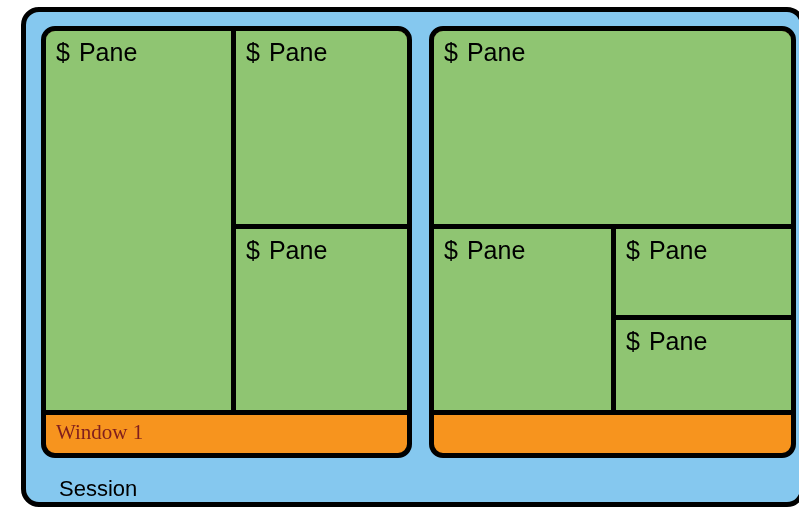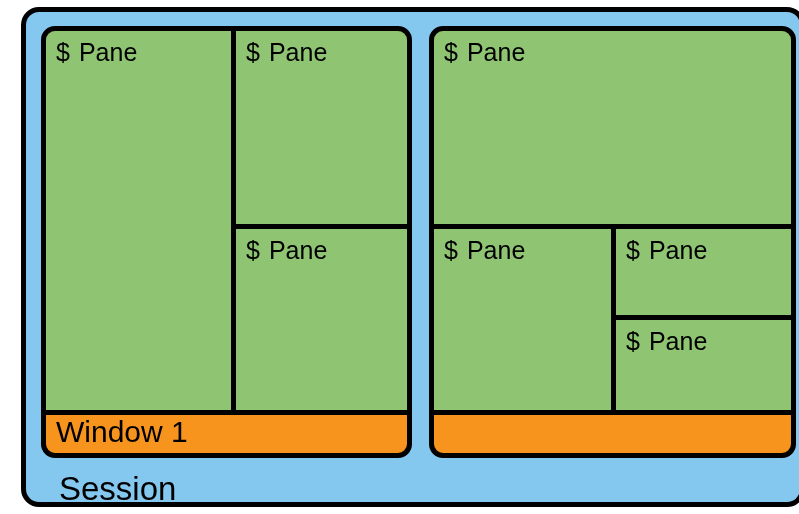--- a/index.html
+++ b/index.html
@@ -33,21 +33,21 @@
     background: #85c8ef;
     border: 5px solid #000000;
     border-radius: 18px;
     padding-left: 14px;
   }
 
   .session-label {
     position: absolute;
     left: 33px;
     top: 462px;
-    font-size: 33px;
+    font-size: 22px;
     line-height: 30px;
     color: #000000;
     white-space: nowrap;
   }
 
   
   .window {
     position: absolute;
     box-sizing: border-box;
     background: #f7941e;
@@ -65,24 +65,25 @@
     left: 403px;
     top: 14px;
     width: 367px;
     height: 432px;
   }
 
   .window-label {
     position: absolute;
     left: 10px;
     bottom: 6px;
-    font-size: 30px;
+    font-size: 21px;
     line-height: 30px;
-    color: #000000;
+    color: #7f1d1d;
     white-space: nowrap;
+    font-family: Liberation Serif, serif;
   }
 
   
   .panes {
     position: absolute;
     left: 0;
     top: 0;
     right: 0;
     height: 384px;
     box-sizing: border-box;

